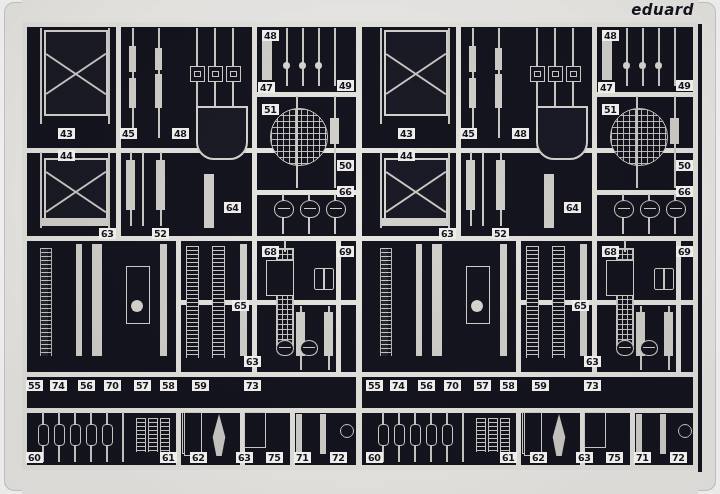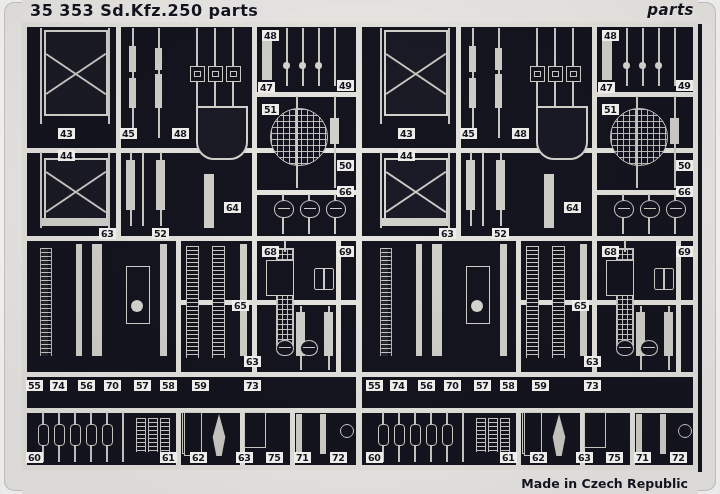--- a/index.html
+++ b/index.html
@@ -147,25 +147,23 @@
 </head>
 <body>
 
 <div id="stage">
 
   <div class="fret">
     <div class="fret-inner"></div>
   </div>
 
   <div class="header-band"></div>
-  <div class="title-text" id="title-left">35 353  Sd.Kfz.250  parts</div>
-  <div class="title-text" id="title-right">parts</div>
+  <div class="title-text" id="title-right">eduard</div>
 
   <div class="footer-band"></div>
-  <div class="credit" id="credit-right">Made in Czech Republic</div>
 
   <div class="rail h" style="left:22px;top:22px;width:676px;"></div>
   <div class="rail h" style="left:22px;top:148px;width:676px;"></div>
   <div class="rail h" style="left:22px;top:236px;width:676px;"></div>
   <div class="rail h" style="left:22px;top:372px;width:676px;"></div>
   <div class="rail h" style="left:22px;top:408px;width:676px;"></div>
   <div class="rail h" style="left:22px;top:465px;width:676px;"></div>
 
   <div class="rail v" style="left:22px;top:22px;height:448px;"></div>
   <div class="rail v" style="left:693px;top:22px;height:448px;"></div>

